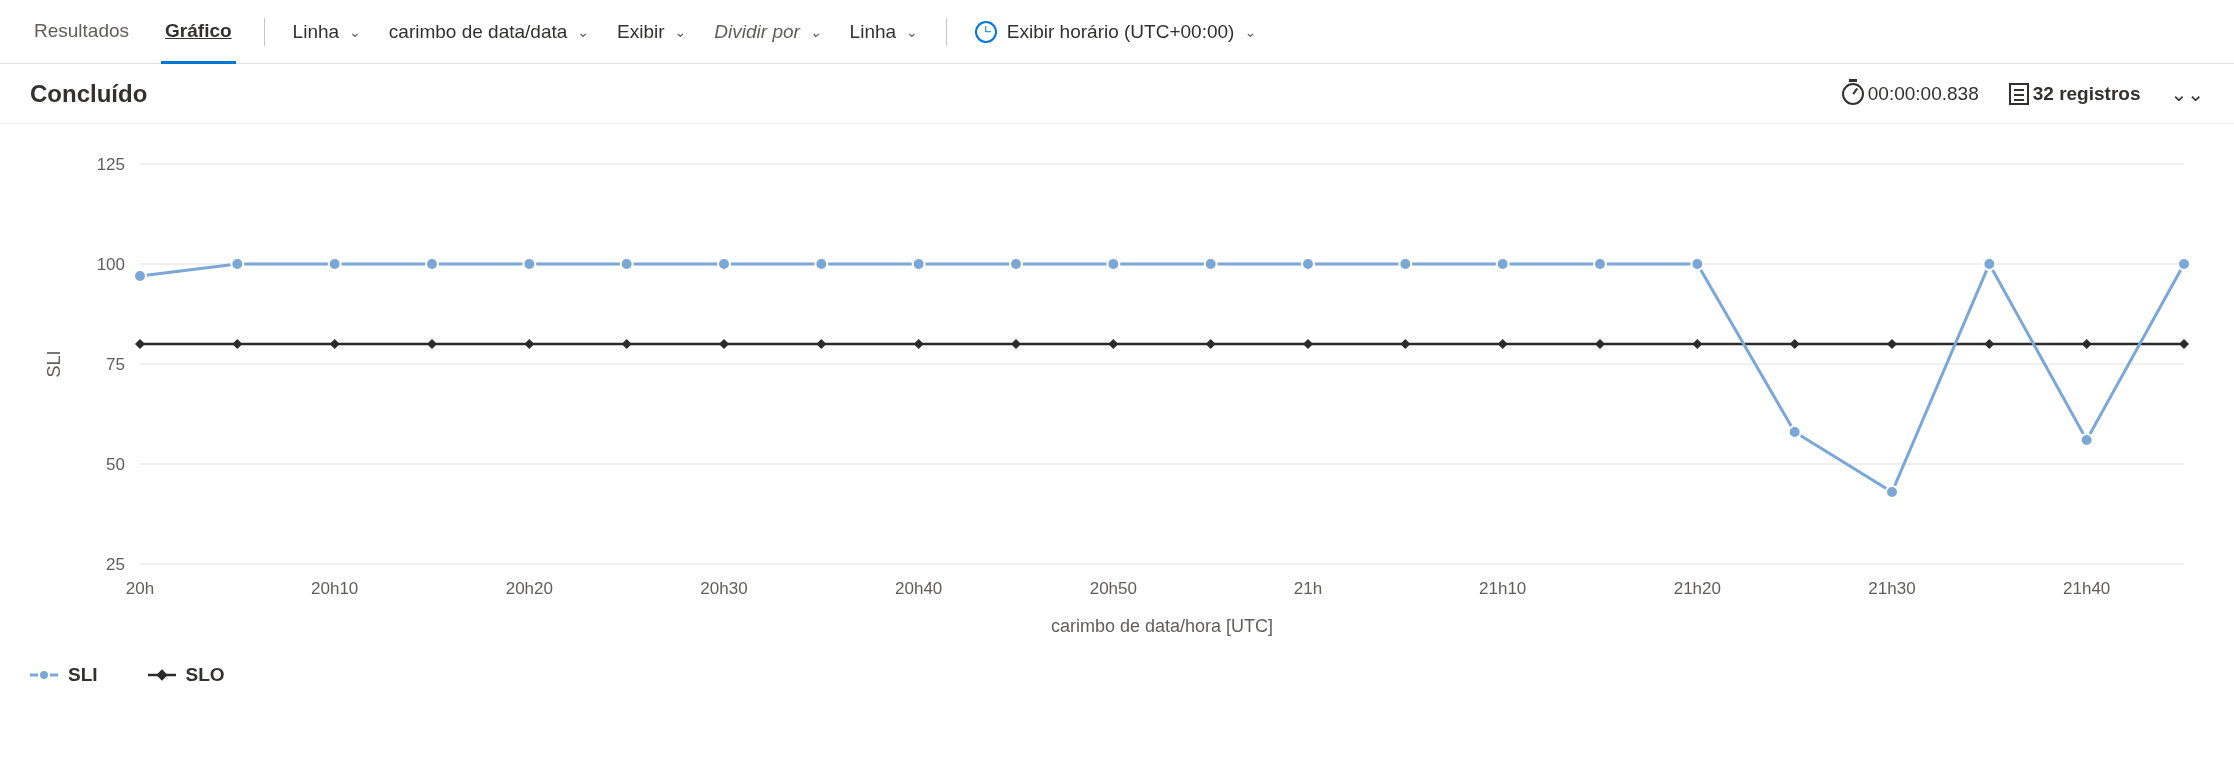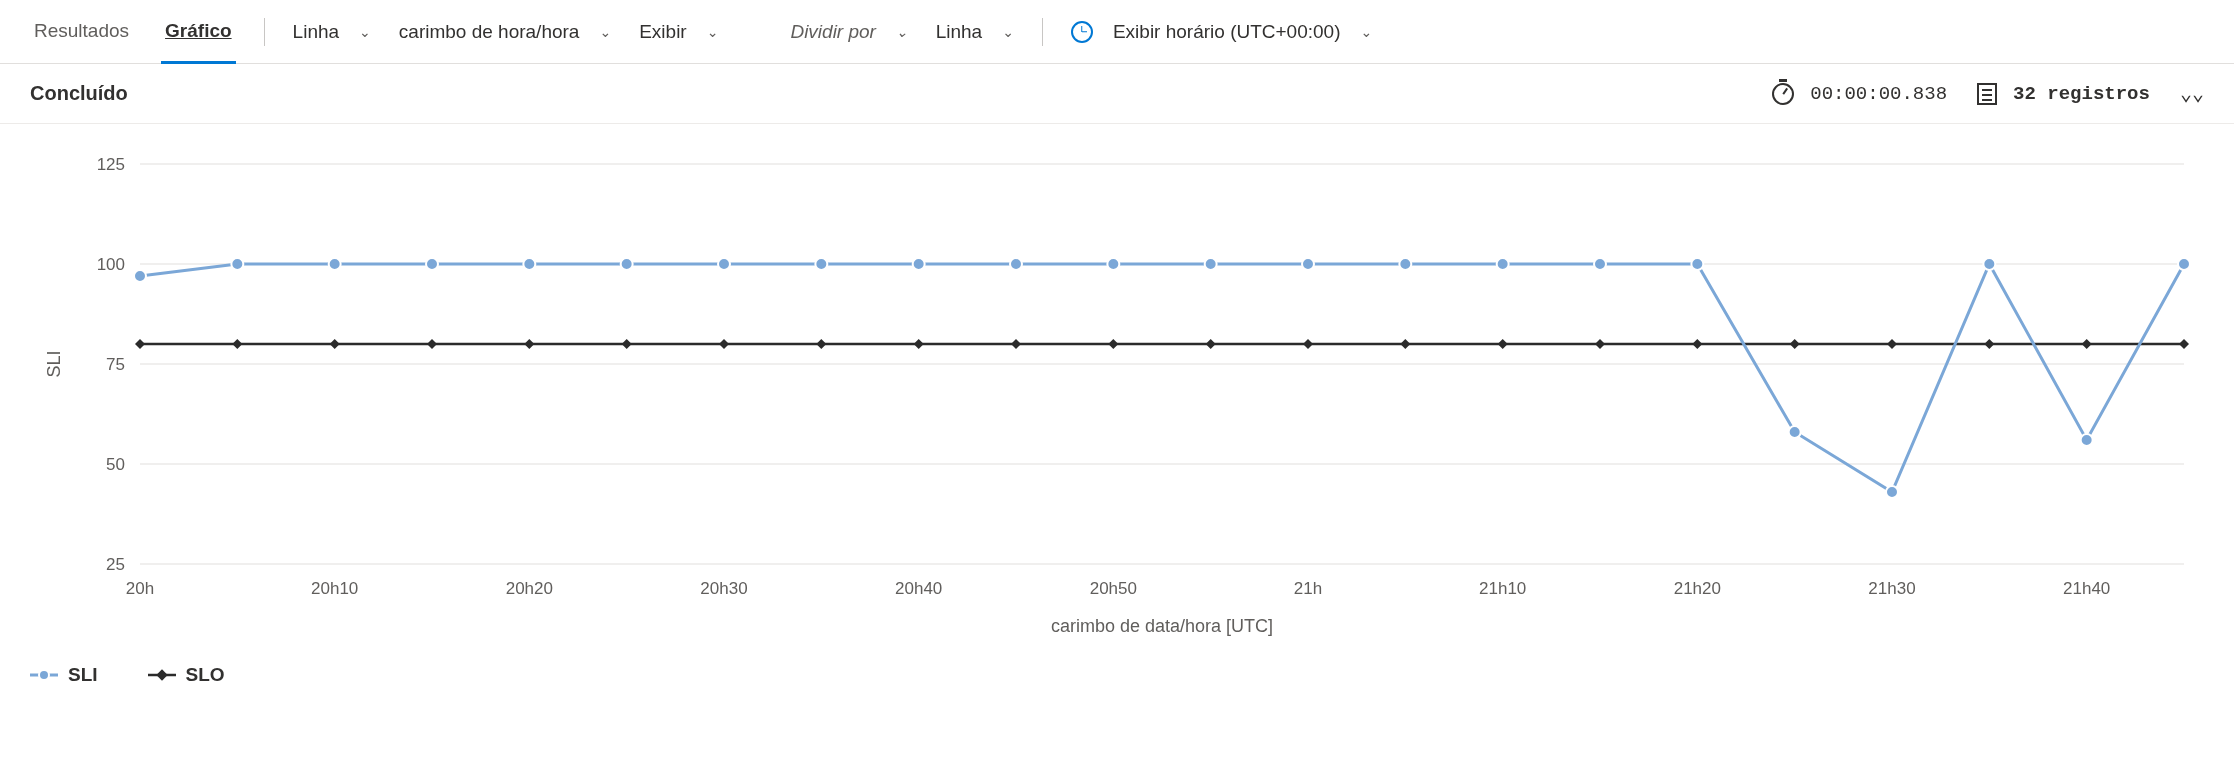--- a/index.html
+++ b/index.html
@@ -36,25 +36,25 @@
     text-decoration: underline;
   }
   .vdiv {
     width: 1px;
     height: 28px;
     background: #c8c6c4;
   }
   .dd {
     display: flex;
     align-items: center;
-    gap: 20px;
+    gap: 10px;
     cursor: pointer;
     color: #323130;
   }
-  .dd.italic { font-style: italic; color: #605e5c; margin-left: 44px; }
+  .dd.italic { font-style: italic; color: #605e5c; }
   .chev { font-size: 14px; color: #605e5c; }
   .clock-ico {
     width: 22px; height: 22px;
     border: 2px solid #0078d4;
     border-radius: 50%;
     position: relative;
     display: inline-block;
   }
   .clock-ico::before {
     content: "";
@@ -74,23 +74,23 @@
     transform: translate(0, -50%);
   }
 
   .statusbar {
     display: flex;
     align-items: center;
     height: 60px;
     padding: 0 30px;
     border-bottom: 1px solid #edebe9;
   }
-  .statusbar .title { font-weight: 600; font-size: 20px; }
+  .statusbar .title { font-weight: 600; font-size: 24px; }
   .spacer { flex: 1; }
-  .meta-group { display: flex; align-items: flex-start; gap: 16px; margin-left: 30px; font-family: Liberation Mono, monospace; }
+  .meta-group { display: flex; align-items: flex-start; gap: 4px; margin-left: 30px; }
   .stopwatch-ico {
     width: 22px; height: 22px;
     border: 2px solid #323130;
     border-radius: 50%;
     position: relative;
     display: inline-block;
   }
   .stopwatch-ico::before {
     content:"";
     position:absolute;
@@ -154,21 +154,21 @@
 <div class="toolbar">
   <div class="tab">Resultados</div>
   <div class="tab active">Gráfico</div>
   <div class="vdiv"></div>
 
   <div class="dd">
     <span>Linha</span>
     <span class="chev">⌄</span>
   </div>
   <div class="dd">
-    <span>carimbo de hora/hora</span>
+    <span>carimbo de data/data</span>
     <span class="chev">⌄</span>
   </div>
   <div class="dd">
     <span>Exibir</span>
     <span class="chev">⌄</span>
   </div>
   <div class="dd italic">
     <span>Dividir por</span>
     <span class="chev">⌄</span>
   </div>

